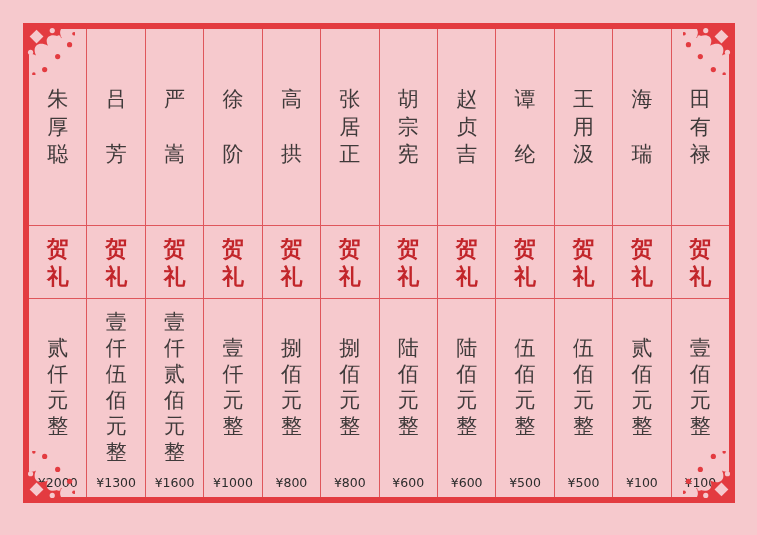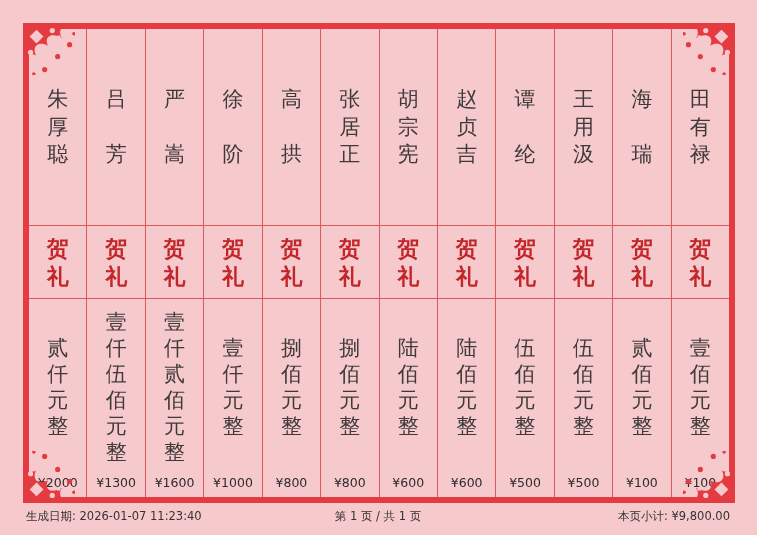--- a/index.html
+++ b/index.html
@@ -472,19 +472,14 @@
           <rect x="8" y="8" width="9" height="9" transform="rotate(45 12.5 12.5)"></rect>
           <circle cx="27" cy="7" r="2.4"></circle>
           <circle cx="7" cy="27" r="2.4"></circle>
           <circle cx="33" cy="13" r="1.8"></circle>
           <circle cx="13" cy="33" r="1.8"></circle>
         </g>
       </svg>
     </div>
   </div>
 
-  <div class="footer">
-    <span>生成日期: 2026-01-07 11:23:40</span>
-    <span class="center">第 1 页 / 共 1 页</span>
-    <span>本页小计: ¥9,800.00</span>
-  </div>
 
 </div>
 
 </body></html>

